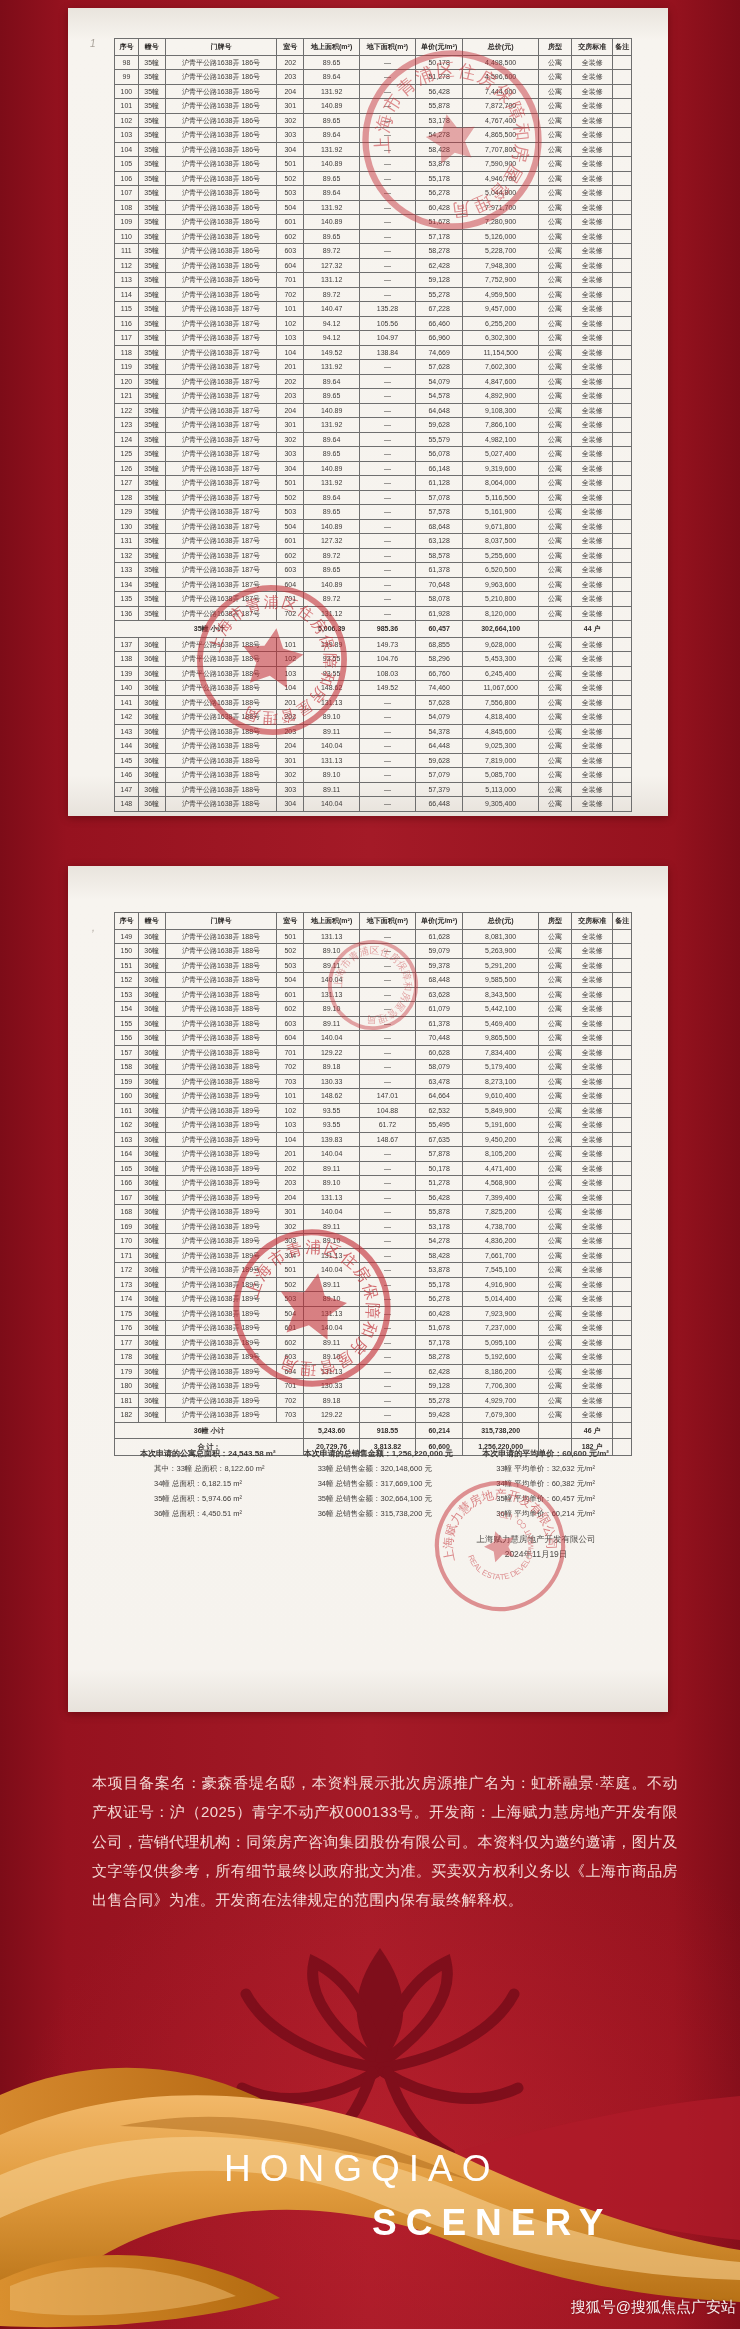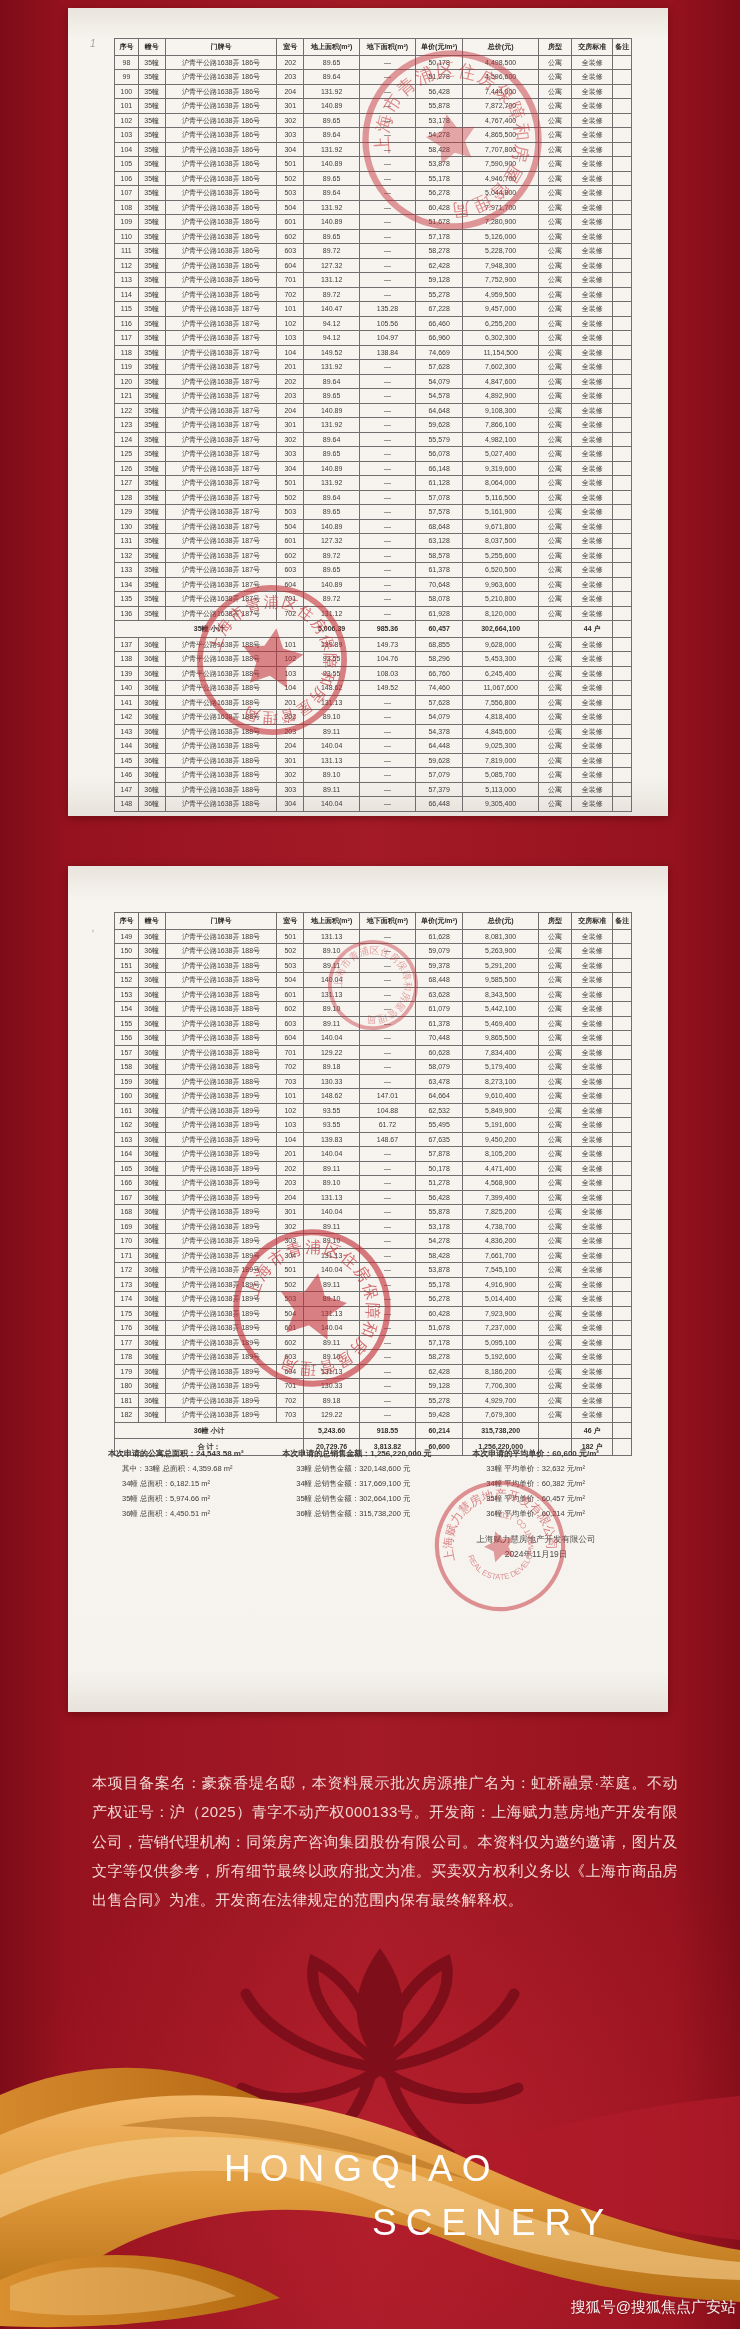--- a/index.html
+++ b/index.html
@@ -22,40 +22,40 @@
   table.price{border-collapse:collapse;width:100%;table-layout:fixed;}
   table.price th,table.price td{
     border:0.5px solid #6f6f6f;font-size:7px;line-height:7.5px;padding:3px 1px;
     text-align:center;color:#3d3a38;white-space:nowrap;overflow:hidden;font-family:"Liberation Sans",sans-serif;}
   table.price th{font-weight:bold;color:#2d2a28;padding:4px 1px;}
   tr.sum-row td{font-weight:bold;padding:4px 1px;color:#332f2d;}
   .pencil{position:absolute;color:#a9a29a;font-size:10px;font-style:italic;}
   
   .sumblock{position:absolute;left:40px;top:580px;width:528px;display:flex;}
   .sumcol{font-size:7.5px;color:#3d3a38;line-height:15px;}
-  .sumcol:nth-child(1){width:33%;}
+  .sumcol:nth-child(1){width:33%;margin-left:32px;}
   .sumcol:nth-child(2){width:36%;}
   .sumcol:nth-child(3){width:31%;}
   .sum-line{white-space:nowrap;}
   .sumcol .sum-line:first-child{font-weight:bold;font-size:8px;}
   .sumcol .sum-line:not(:first-child){padding-left:14px;}
   .issuer{position:absolute;left:368px;top:666px;width:200px;text-align:center;
     font-size:8.5px;color:#4d4a47;line-height:15px;}
   
   .stamp{position:absolute;pointer-events:none;}
   
   .disclaimer{position:absolute;left:92px;top:1768px;width:586px;
     font-size:15px;line-height:1.95;color:#f3d8d4;text-align:justify;letter-spacing:.4px;}
   
   .lotus{position:absolute;left:222px;top:1932px;}
   .ribbon{position:absolute;left:0;top:2040px;}
   .brand{position:absolute;color:#ffffff;font-weight:400;
     font-family:"Liberation Sans",sans-serif;letter-spacing:9px;font-size:37px;}
   #brand1{left:224px;top:2148px;}
-  #brand2{left:372px;top:2202px;}
+  #brand2{left:372px;top:2202px;font-weight:bold;}
   .sohu-tag{position:absolute;right:4px;top:2298px;font-size:15px;
     color:rgba(255,255,255,.92);text-shadow:0 0 2px rgba(90,0,10,.6);margin-left:40px;}
 </style>
 </head>
 <body>
 
 <div class="bg-glow"></div>
 
 <div class="card" id="card1">
   <div class="pencil" style="left:22px;top:30px;">1</div>
@@ -1271,21 +1271,21 @@
             <td colspan="1">182 户</td>
             <td colspan="1"></td>
           </tr>
         </tbody>
     </table>
   </div>
 
   <div class="sumblock">
     <div class="sumcol">
         <div class="sum-line">本次申请的公寓总面积：24,543.58 m²</div>
-        <div class="sum-line">其中：33幢 总面积：4,359.68 m²</div>
+        <div class="sum-line">其中：33幢 总面积：8,122.60 m²</div>
         <div class="sum-line">34幢 总面积：6,182.15 m²</div>
         <div class="sum-line">35幢 总面积：5,974.66 m²</div>
         <div class="sum-line">36幢 总面积：4,450.51 m²</div>
       </div>
     <div class="sumcol">
         <div class="sum-line">本次申请的总销售金额：1,256,220,000 元</div>
         <div class="sum-line">33幢 总销售金额：320,148,600 元</div>
         <div class="sum-line">34幢 总销售金额：317,669,100 元</div>
         <div class="sum-line">35幢 总销售金额：302,664,100 元</div>
         <div class="sum-line">36幢 总销售金额：315,738,200 元</div>

